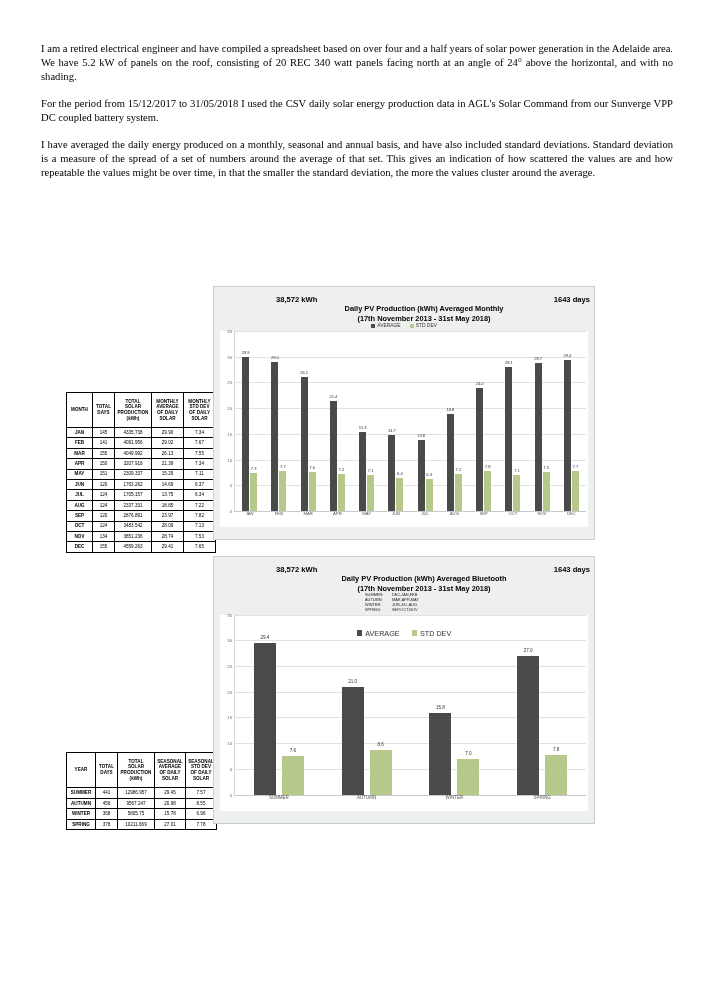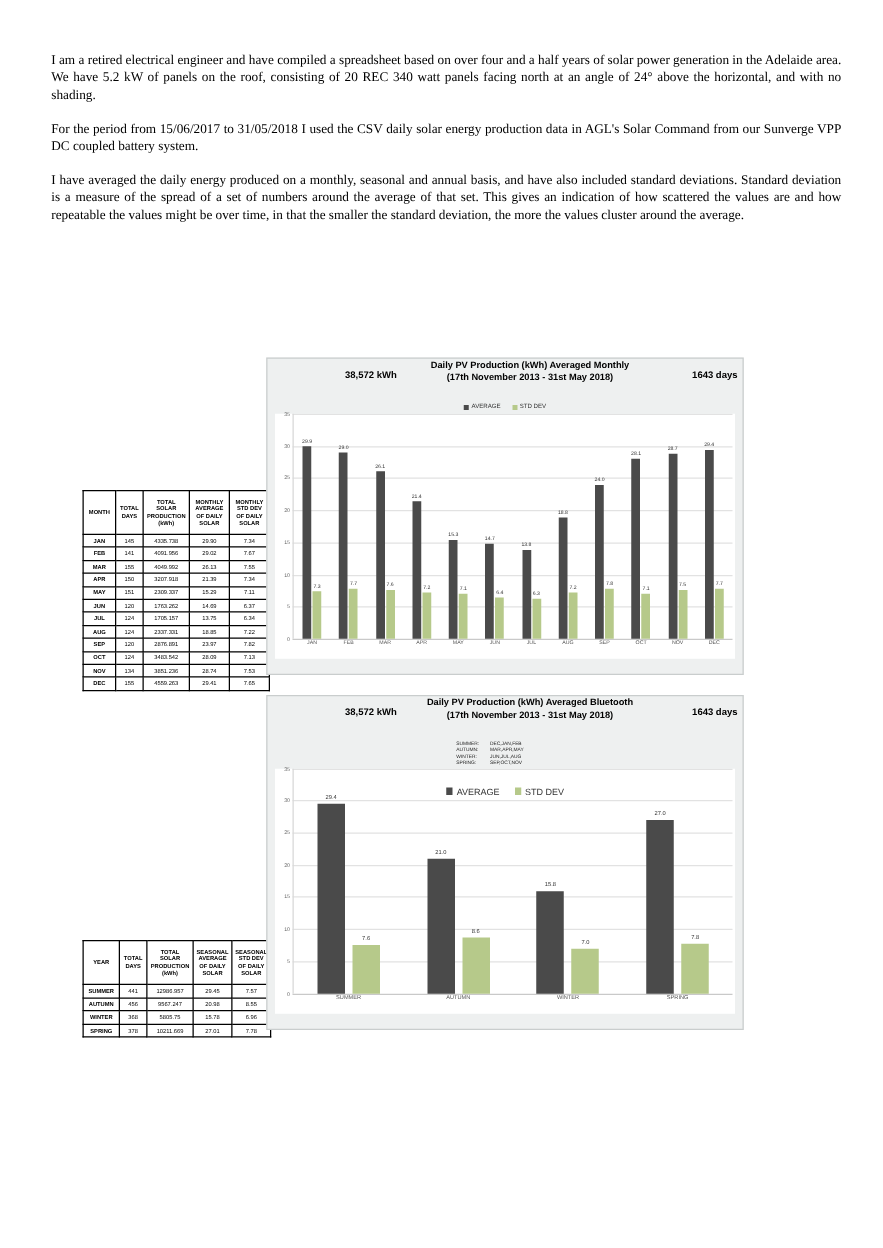--- a/index.html
+++ b/index.html
@@ -64,21 +64,21 @@
   .head-left,.head-right{
     position:absolute;top:8px;
     font-family:"Liberation Sans", sans-serif;
     font-size:7.6px;font-weight:bold;color:#000;
   }
   .head-left{left:22px;}
   .head-right{right:4px;}
   .chart-title{
     text-align:center;font-family:"Liberation Sans", sans-serif;
     font-size:7.4px;font-weight:bold;line-height:9.6px;
-    padding-top:0;color:#000;
+    padding-top:17px;color:#000;
   }
   .chart-title .l2{display:block;}
 
   .legend{
     display:flex;justify-content:center;align-items:center;gap:9px;
     font-family:"Liberation Sans", sans-serif;font-size:4.9px;color:#333;
   }
   .legend .item{display:flex;align-items:center;gap:2.2px;}
   .legend .sw{width:4px;height:4px;display:inline-block;}
   .sw-avg{background:#4a4a4a;}
@@ -142,21 +142,21 @@
   .legend-float .item{display:flex;align-items:center;gap:3px;}
   .legend-float .sw{width:5.5px;height:5.5px;display:inline-block;}
 </style>
 </head>
 <body>
 
 <div class="page">
 
   <div class="prose">
     <p>I am a retired electrical engineer and have compiled a spreadsheet based on over four and a half years of solar power generation in the Adelaide area.  We have 5.2 kW of panels on the roof, consisting of 20 REC 340 watt panels facing north at an angle of 24° above the horizontal, and with no shading.</p>
-    <p>For the period from 15/06/2017 to 31/05/2018 I used the CSV daily solar energy production data in AGL's Solar Command from our Sunverge VPP DC coupled battery system.</p>
+    <p>For the period from 15/12/2017 to 31/05/2018 I used the CSV daily solar energy production data in AGL's Solar Command from our Sunverge VPP DC coupled battery system.</p>
     <p>I have averaged the daily energy produced on a monthly, seasonal and annual basis, and have also included standard deviations.  Standard deviation is a measure of the spread of a set of numbers around the average of that set.  This gives an indication of how scattered the values are and how repeatable the values might be over time, in that the smaller the standard deviation, the more the values cluster around the average.</p>
   </div>
 
   <table class="tbl" id="monthly-table">
     <thead>
       <tr>
         <th class="h c-month">MONTH</th>
         <th class="h c-days">TOTAL<br>DAYS</th>
         <th class="h c-prod">TOTAL<br>SOLAR<br>PRODUCTION<br>(kWh)</th>
         <th class="h c-avg">MONTHLY<br>AVERAGE<br>OF DAILY<br>SOLAR</th>

